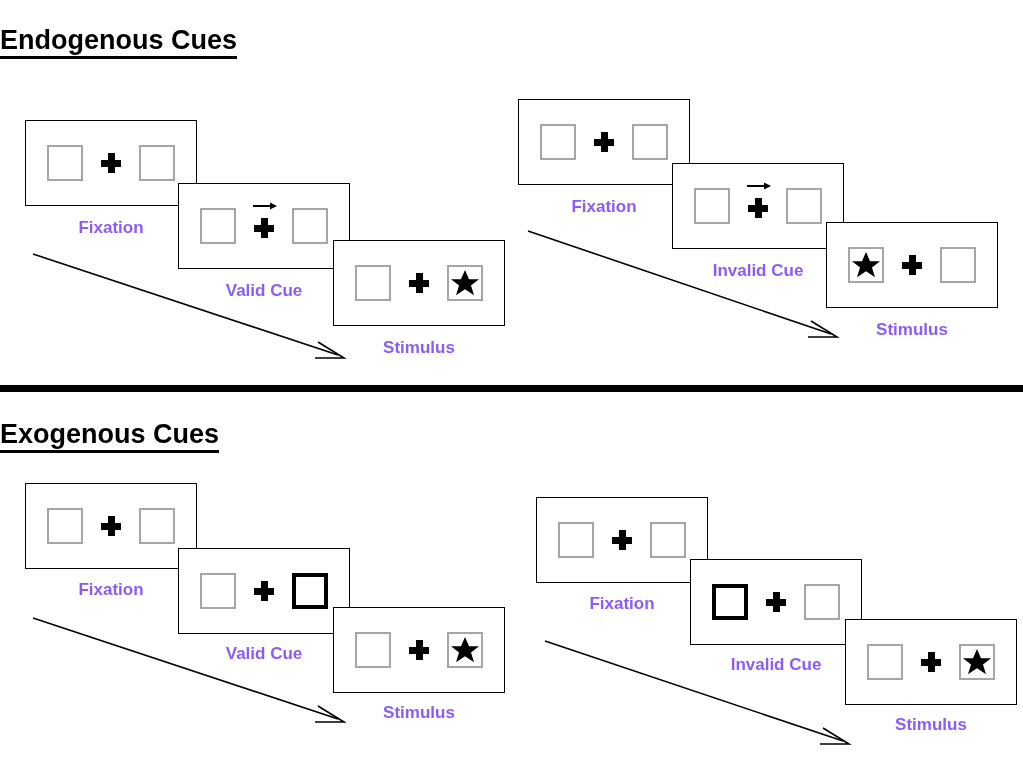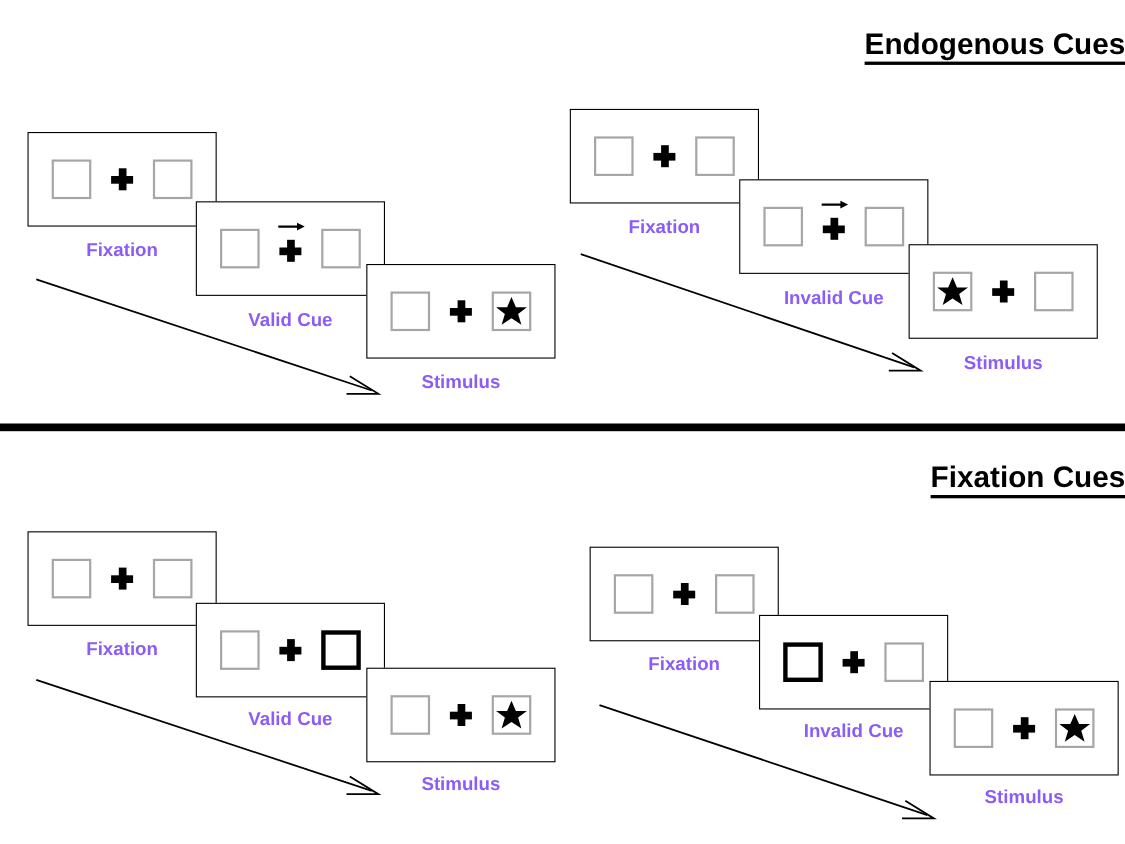--- a/index.html
+++ b/index.html
@@ -14,21 +14,21 @@
     overflow: hidden;
     font-family: "Liberation Sans", sans-serif;
     color: #000000;
   }
 
   
   .section-title {
     position: absolute;
     width: 100%;
     left: 0;
-    text-align: right;
+    text-align: left;
     font-weight: bold;
     font-size: 27px;
     letter-spacing: 0px;
     color: #000000;
   }
   .section-title span {
     border-bottom: 3px solid #000;
     padding-bottom: 1px;
   }
 
@@ -235,21 +235,21 @@
     </div>
     <div class="cross"></div>
     <div class="box"></div>
   </div>
 </div>
 <div class="caption" style="left:826px; top:320px; width:172px; text-align:center;">Stimulus</div>
 
 <div class="divider" style="top:385px;"></div>
 
 <div class="section-title" style="top:419px;">
-  <span>Fixation Cues</span>
+  <span>Exogenous Cues</span>
 </div>
 
 <svg class="flow-arrow">
   <line x1="33" y1="618" x2="338" y2="719" stroke="#000" stroke-width="1.6"></line>
   <path d="M 318 706 L 344 722 L 315 722" fill="none" stroke="#000" stroke-width="1.6"></path>
 </svg>
 
 <div class="panel" style="left:25px; top:483px; width:172px; height:86px;">
   <div class="panel-inner">
     <div class="box"></div>

